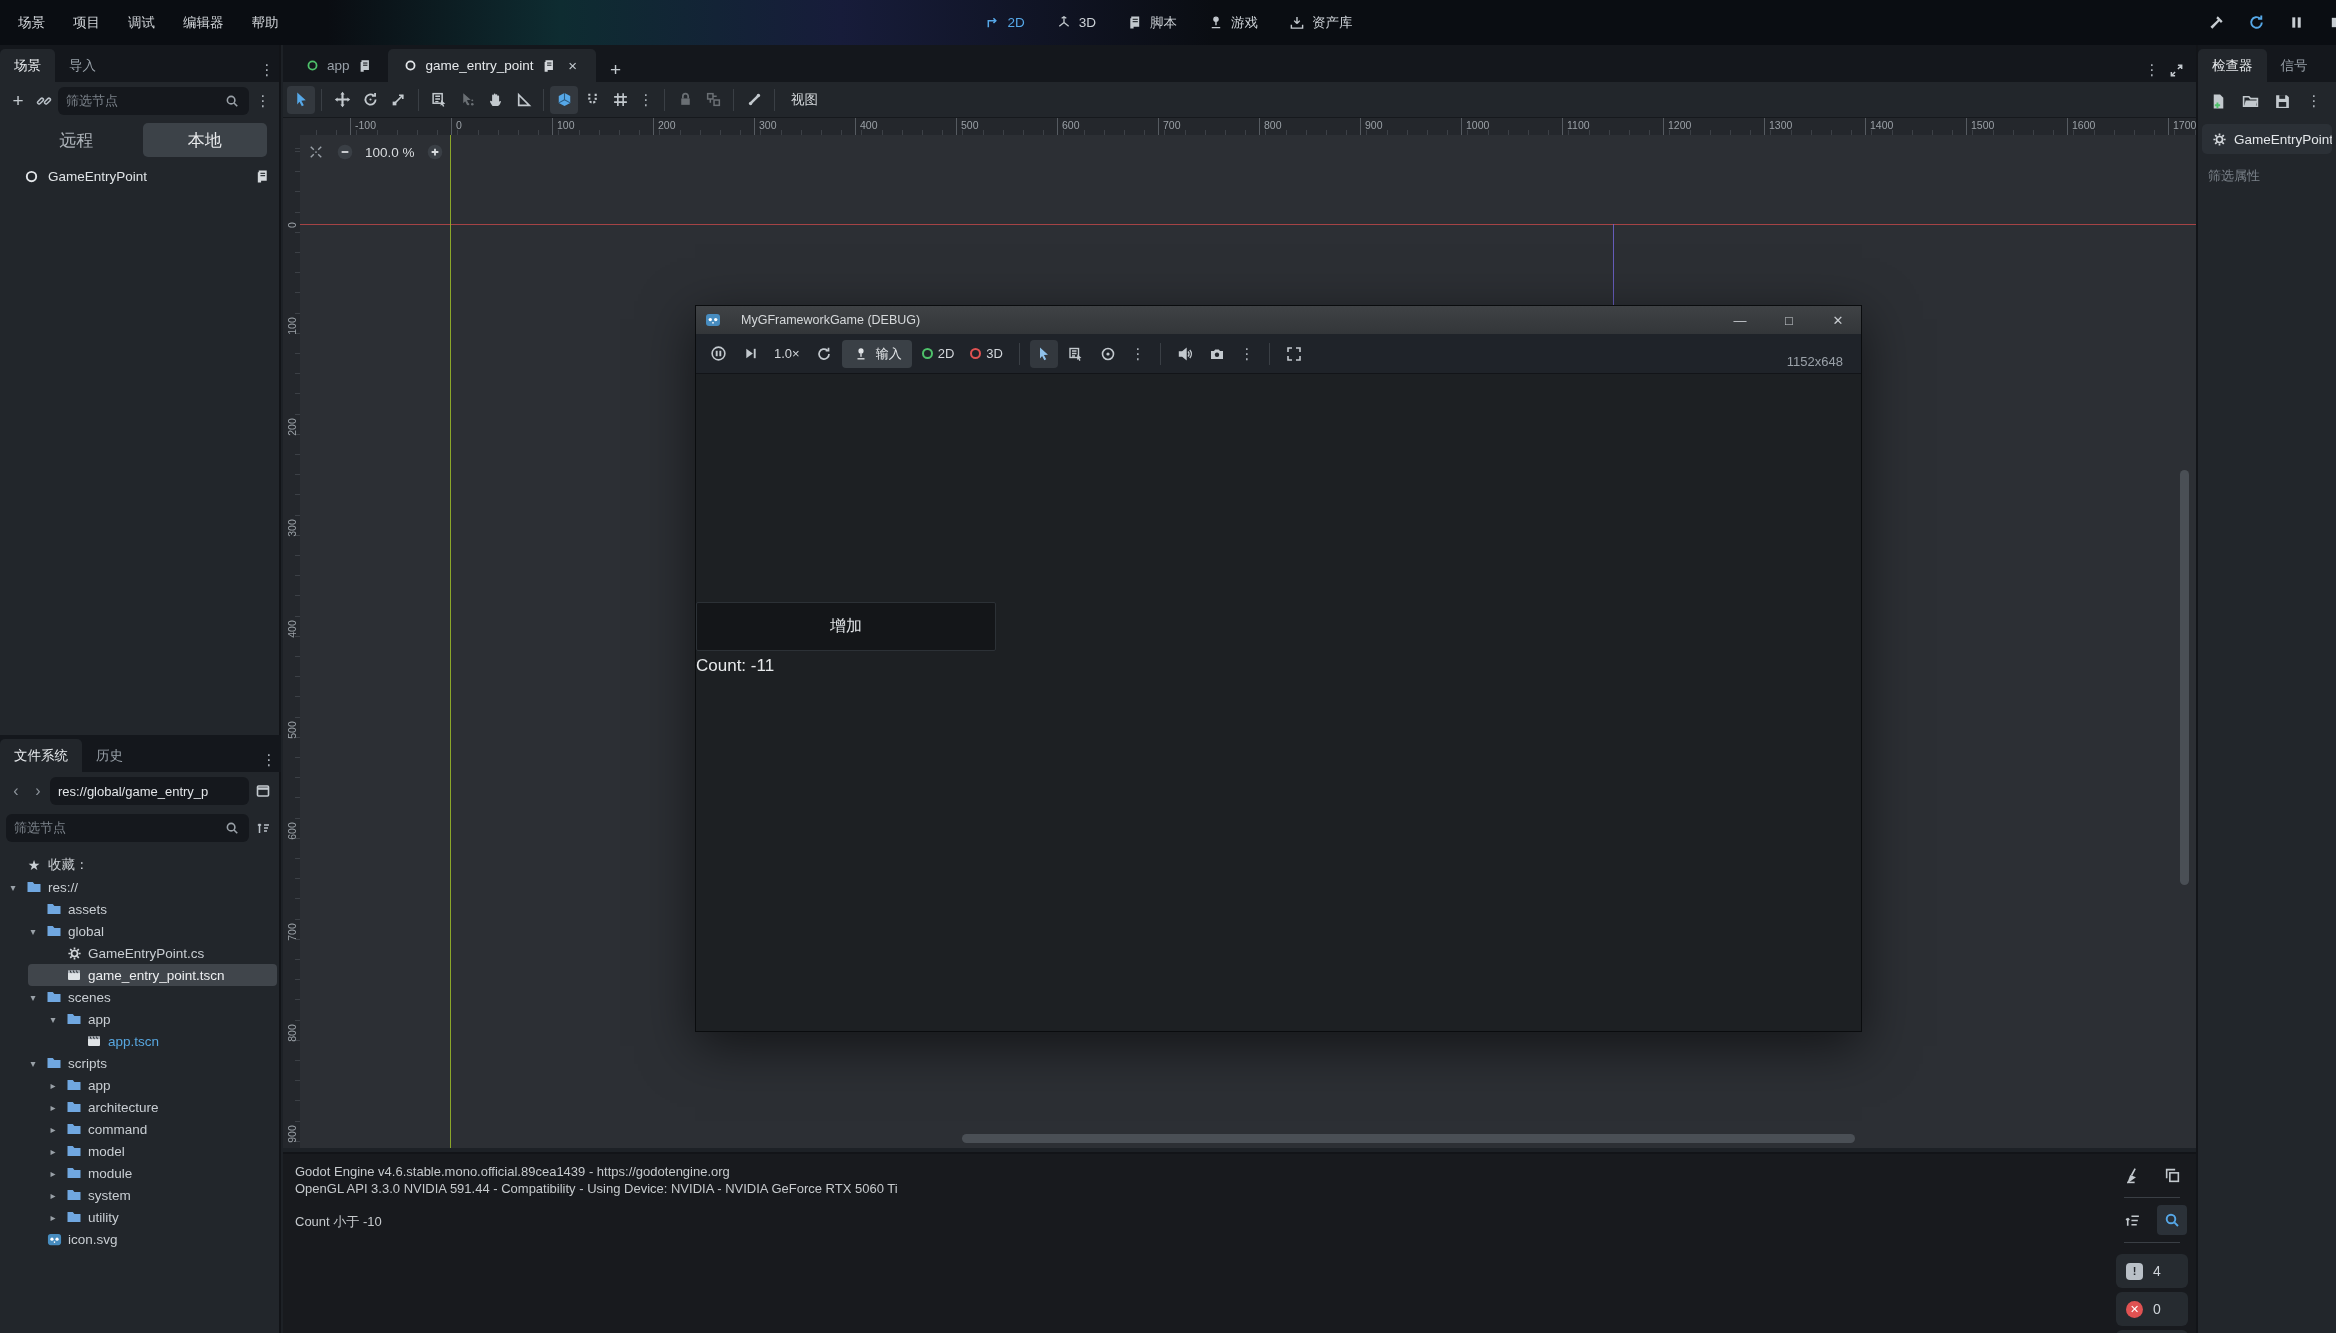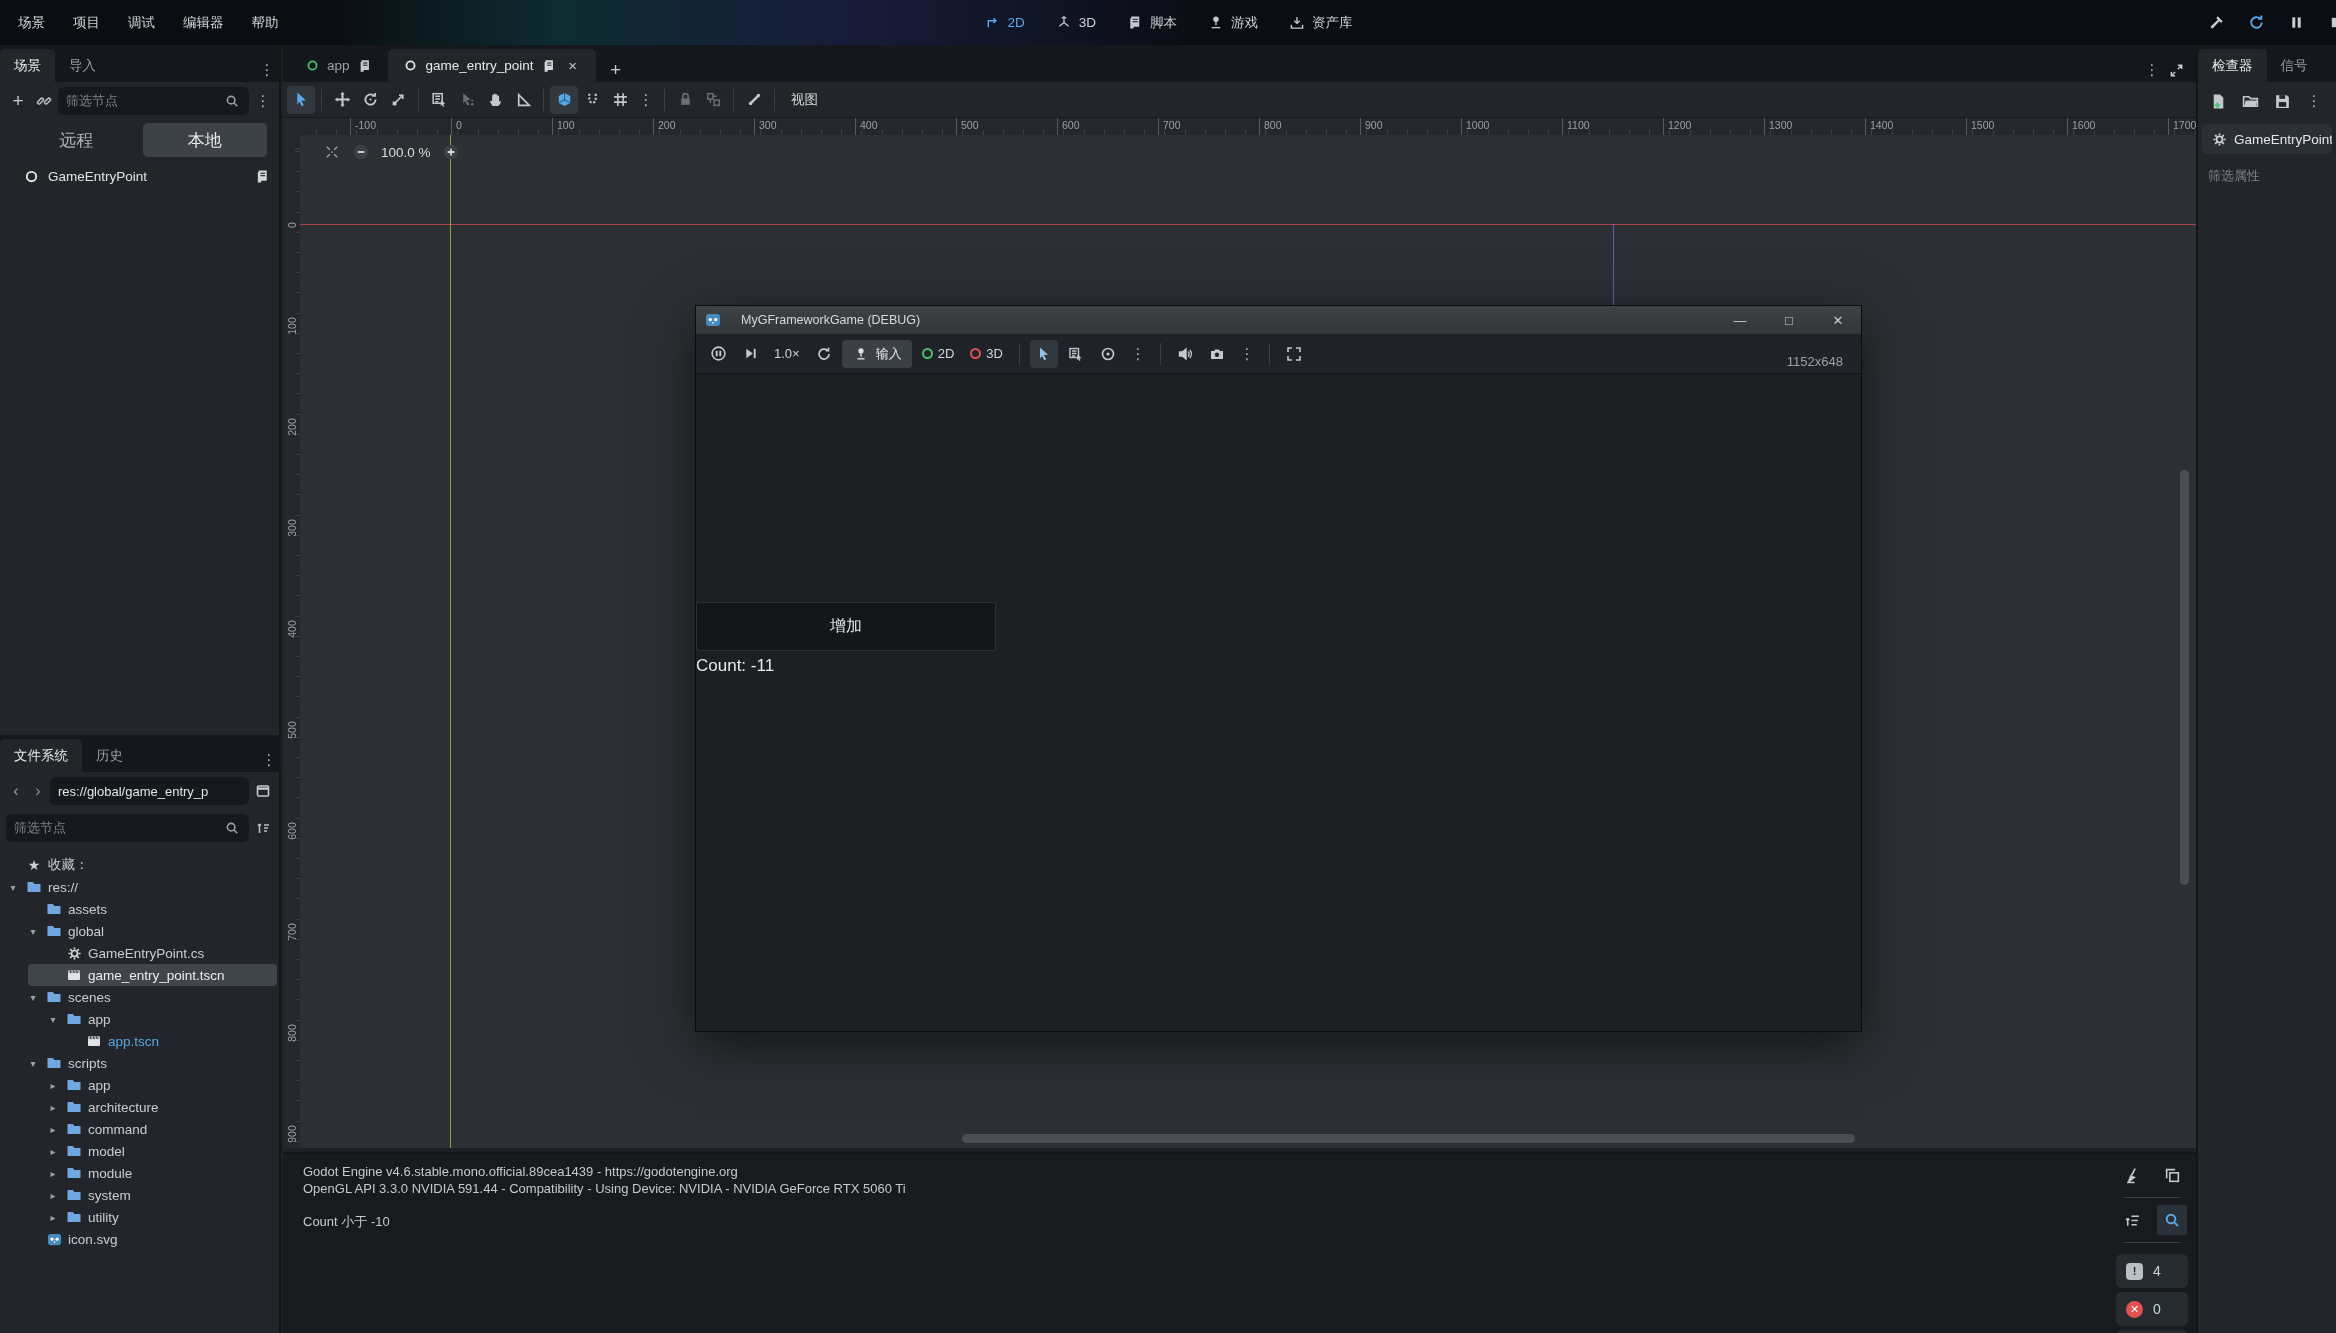--- a/index.html
+++ b/index.html
@@ -81,21 +81,21 @@
   .hruler{left:17px;top:0;width:1896px;height:17px;background:#24272c;display:flex;padding-left:50px;overflow:hidden;
     background-image:repeating-linear-gradient(90deg,#3c4046 0 1px,transparent 1px 20.2px);background-position:16px bottom;background-size:100% 5px;background-repeat:repeat-x;}
   .hr-label{flex:0 0 101px;font-size:10.5px;color:#9aa0a6;border-left:1px solid #565b61;padding-left:4px;line-height:15px;}
   .vruler{left:0;top:17px;width:17px;height:1013px;background:#24272c;display:flex;flex-direction:column;padding-top:39px;overflow:hidden;
     background-image:repeating-linear-gradient(180deg,#3c4046 0 1px,transparent 1px 20.2px);background-position:right 16px;background-size:5px 100%;background-repeat:repeat-y;}
   .vr-label{flex:0 0 101px;display:flex;align-items:center;justify-content:center;}
   .vr-label span{transform:rotate(-90deg);font-size:10.5px;color:#9aa0a6;}
   .axis-x{left:17px;top:106px;width:1896px;height:1px;background:rgba(205,75,75,.75);}
   .axis-y{left:167px;top:17px;width:1px;height:1013px;background:rgba(150,180,40,.9);}
   .vp-line{left:1330px;top:106px;width:1px;height:772px;background:rgba(112,100,210,.85);}
-  .zoom-ctrl{left:40px;top:22px;display:flex;align-items:center;gap:8px;color:#d8dbde;}
+  .zoom-ctrl{left:24px;top:22px;display:flex;align-items:center;gap:8px;color:#d8dbde;}
   .zoom-pct{font-size:13.5px;}
   .hsb{left:679px;top:1016px;width:893px;height:9px;background:#4a4f55;border-radius:5px;}
   .vsb{left:1897px;top:352px;width:9px;height:415px;background:#4a4f55;border-radius:5px;}
 
   
   .gwin{left:412px;top:187px;width:1167px;height:727px;background:#1d2023;border:1px solid #0a0c0e;box-shadow:0 14px 50px rgba(0,0,0,.55);}
   .gwin-title{height:28px;background:linear-gradient(#3f4245,#333639);display:flex;align-items:center;padding:0 8px;gap:19px;}
   .gwin-title .t{flex:1;color:#d6d9db;font-size:12.5px;}
   .winbtn{width:30px;height:22px;display:inline-flex;align-items:center;justify-content:center;color:#c7cbcf;font-size:13px;}
   .gwin-toolbar{height:40px;background:#1f2329;border-bottom:1px solid #121418;display:flex;align-items:center;padding:0 8px;gap:4px;}
@@ -106,21 +106,21 @@
   .res{margin-left:auto;color:#9aa1a8;font-size:13px;padding-right:10px;margin-top:16px;}
   .gwin-content{height:657px;display:flex;flex-direction:column;align-items:flex-start;padding-top:228px;}
   .gbtn{width:300px;height:49px;display:flex;align-items:center;justify-content:center;font-size:16px;color:#e0e3e6;border-radius:2px;}
   .gbtn.dark{background:#141619;border:1px solid #2c3136;}
   .gbtn.light{background:#26292e;border:1px solid #2e3237;}
   .count{height:30px;display:flex;align-items:center;font-size:17px;color:#e8eaec;}
 
   
   .output{left:0;top:1107px;width:1913px;height:181px;background:#181a1e;border-top:2px solid var(--line);}
   .console{padding:10px 0 0 12px;font-family:"DejaVu Sans Mono","Liberation Mono",monospace;font-size:13px;line-height:16.5px;color:#c6cacd;}
-  .console-line{min-height:16.5px;white-space:pre;margin-left:8px;}
+  .console-line{min-height:16.5px;white-space:pre;}
   .console-tools{position:absolute;right:6px;top:6px;width:76px;display:flex;flex-direction:column;align-items:center;}
   .ct-row{display:flex;gap:10px;align-items:center;justify-content:center;}
   .ct-sep{width:56px;height:1px;background:#3a3f45;margin:7px 0;}
   .ct-btn{width:30px;height:30px;display:inline-flex;align-items:center;justify-content:center;border-radius:4px;}
   .ct-btn.active{background:#2b3138;}
   .badge{width:72px;height:34px;background:#262b30;border-radius:6px;display:flex;align-items:center;gap:10px;padding:0 10px;margin-top:4px;color:#cfd4d9;font-size:14px;}
   .b-ic{width:17px;height:17px;border-radius:4px;display:inline-flex;align-items:center;justify-content:center;font-size:11px;font-weight:bold;}
   .b-msg{background:#b9c0c7;color:#22262b;}
   .b-err{background:#e05252;color:#fff;border-radius:50%;}
 </style>

